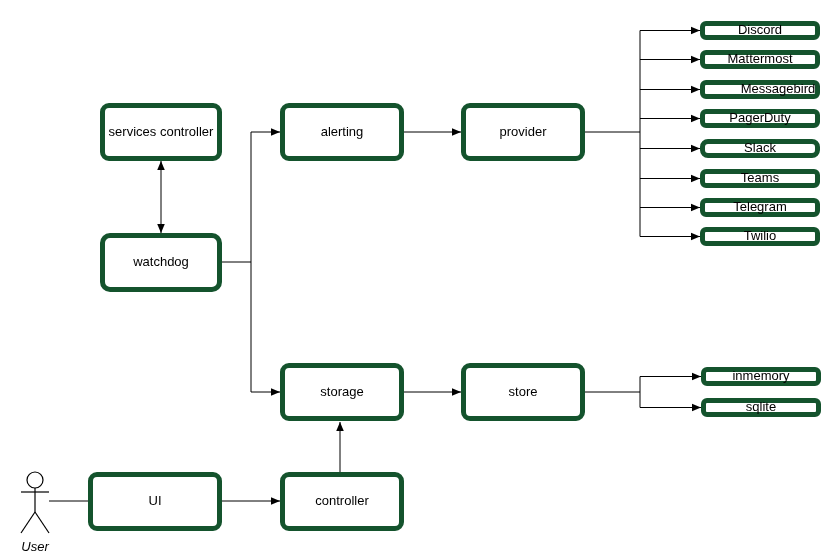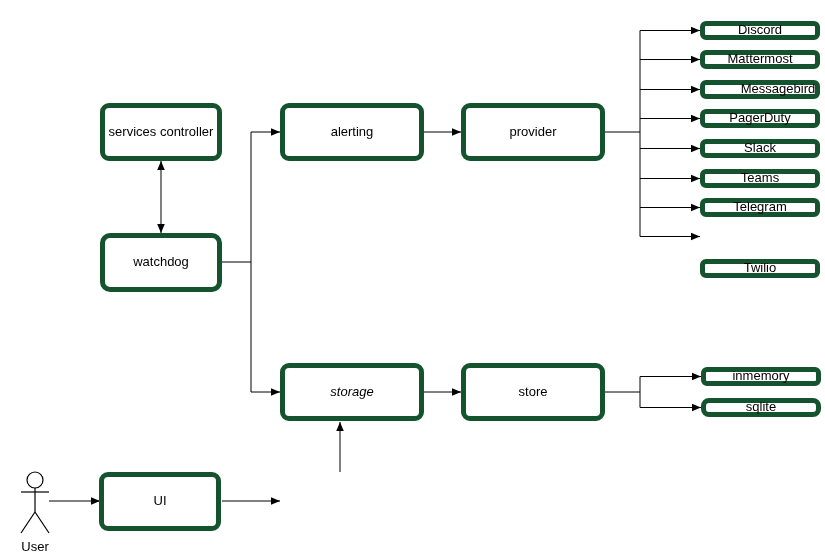--- a/index.html
+++ b/index.html
@@ -29,21 +29,21 @@
     display: flex;
     align-items: center;
     justify-content: center;
     text-align: center;
     color: #000000;
     font-size: 13px;
     line-height: 1.1;
   }
   .node.big {
     border-radius: 9px;
-    width: 144px;
+    width: 124px;
     height: 58px;
   }
   .node.small {
     border-radius: 6px;
     width: 120px;
     height: 19px;
     font-size: 13px;
   }
   .actor-label {
     position: absolute;
@@ -117,60 +117,63 @@
   </div>
 
   <div class="node big" style="left:280px; top:103px;">
     <span>alerting</span>
   </div>
 
   <div class="node big" style="left:461px; top:103px;">
     <span>provider</span>
   </div>
 
-  <div class="node big" style="left:280px; top:363px;font-style:italic;">
+  <div class="node big" style="left:280px; top:363px;">
     <span>storage</span>
   </div>
 
   <div class="node big" style="left:461px; top:363px;">
     <span>store</span>
   </div>
 
-  <div class="node big" style="left:99px; top:472px; width:122px; height:59px;">
+  <div class="node big" style="left:88px; top:472px; width:134px; height:59px;">
     <span>UI</span>
   </div>
 
+  <div class="node big" style="left:280px; top:472px; height:59px;">
+    <span>controller</span>
+  </div>
 
   <div class="node small" style="left:700px; top:21px;">
     <span>Discord</span>
   </div>
   <div class="node small" style="left:700px; top:50px;">
     <span>Mattermost</span>
   </div>
   <div class="node small" style="left:700px; top:80px;padding-left:36px;">
     <span>Messagebird</span>
   </div>
   <div class="node small" style="left:700px; top:109px;">
     <span>PagerDuty</span>
   </div>
-  <div class="node small" style="left:700px; top:139px;">
+  <div class="node small" style="left:700px; top:139px;border-radius:8px;">
     <span>Slack</span>
   </div>
   <div class="node small" style="left:700px; top:169px;">
     <span>Teams</span>
   </div>
   <div class="node small" style="left:700px; top:198px;">
     <span>Telegram</span>
   </div>
-  <div class="node small" style="left:700px; top:227px;margin-top:32px;">
+  <div class="node small" style="left:700px; top:227px;">
     <span>Twilio</span>
   </div>
 
   <div class="node small" style="left:701px; top:367px;">
     <span>inmemory</span>
   </div>
-  <div class="node small" style="left:701px; top:398px;border-radius:8px;">
+  <div class="node small" style="left:701px; top:398px;">
     <span>sqlite</span>
   </div>
 
-  <div class="actor-label" style="left:7px; top:539px;">User</div>
+  <div class="actor-label" style="left:7px; top:539px;font-style:italic;">User</div>
 
 </div>
 
 </body></html>

